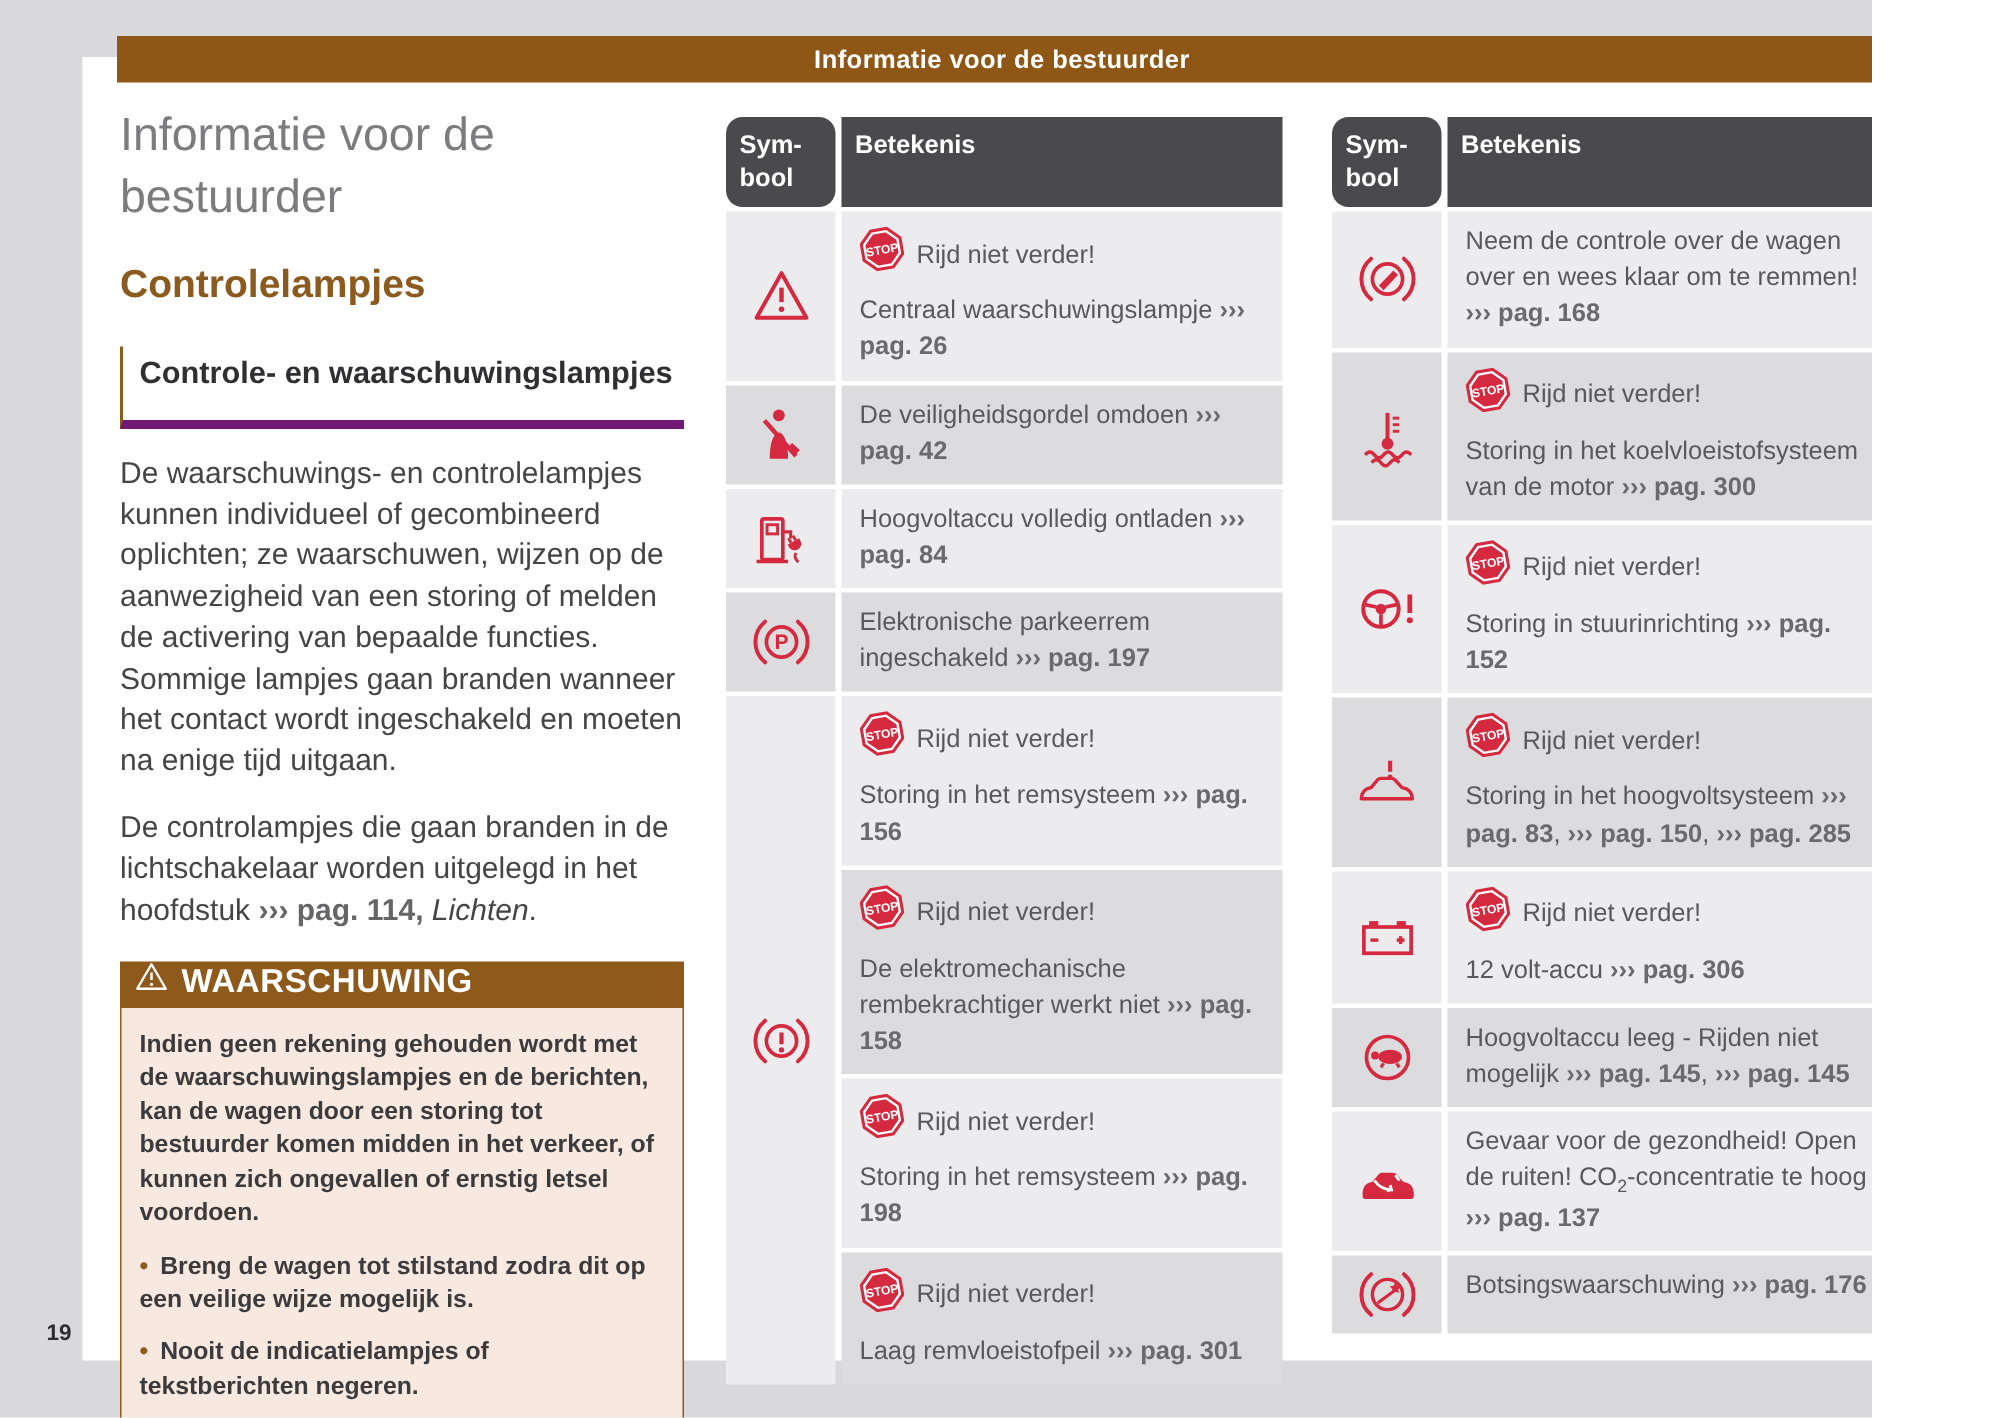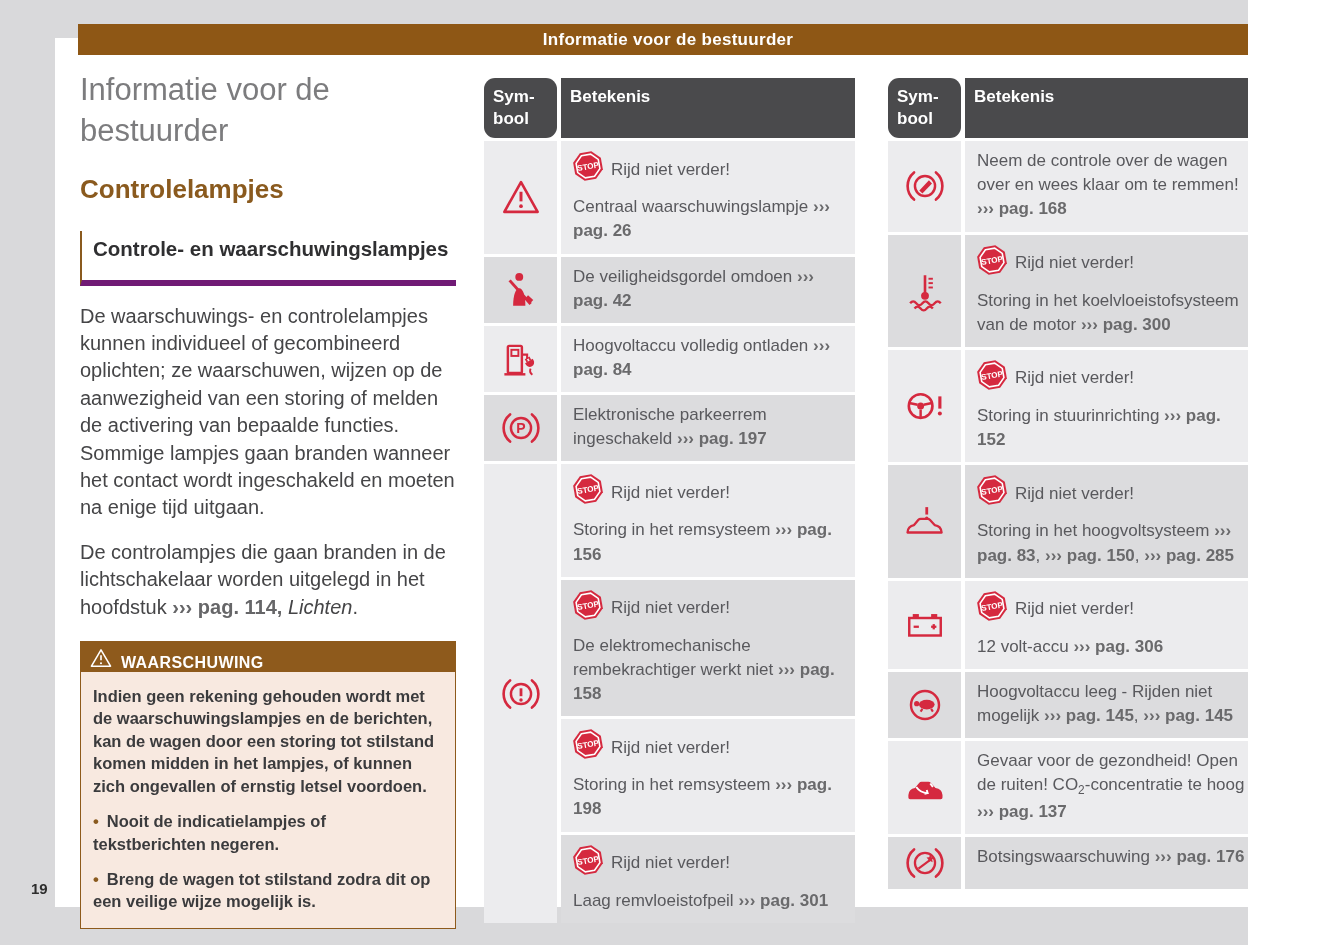--- a/index.html
+++ b/index.html
@@ -15,22 +15,22 @@
   .title{font-size:31px;color:#7c7c7e;line-height:1.32;}
   .h-brown{margin-top:22px;font-size:26px;font-weight:bold;color:#8a5a1e;}
   .sectionhead{margin-top:26px;border-left:2px solid #8a5a1e;border-bottom:6px solid #701a75;
                padding:2px 0 14px 11px;font-size:20.5px;font-weight:bold;color:#2f2f31;line-height:1.6;}
   .bodytext{margin-top:17px;font-size:20px;color:#454547;line-height:1.37;}
   .ref{font-weight:bold;color:#666668;}
   .it{font-style:italic;}
 
   
   .warnbox{margin-top:20px;}
-  .warnhead{background:#8e5a1c;color:#fff;height:31px;display:flex;align-items:flex-end;gap:9px;
-            padding-left:10px;font-weight:bold;font-size:16px;letter-spacing:.4px;}
+  .warnhead{background:#8e5a1c;color:#fff;height:31px;display:flex;align-items:flex-start;gap:9px;
+            padding-left:10px;font-weight:bold;font-size:22px;letter-spacing:.4px;}
   .warnbody{background:#f8e9e0;border:1px solid #8e5a1c;border-top:none;padding:13px 12px 15px 12px;
             font-size:16.5px;font-weight:bold;color:#3b3b3d;line-height:1.36;}
   .warnbody p{margin:0 0 13px 0;}
   .warnbody p:last-child{margin-bottom:0;}
   .bullet{color:#8a5a1e;margin-right:8px;}
 
   
   .symtable{position:absolute;top:78px;}
   .symtable .thead{display:flex;gap:4px;margin-bottom:3px;}
   .symtable .th{background:#4a4a4c;color:#fff;font-weight:bold;font-size:17px;line-height:1.3;
@@ -78,24 +78,24 @@
         <span>
           <svg width="22" height="20" viewBox="0 0 48 44">
               <path d="M24 4 L45 40 H3 Z" fill="none" stroke="#ffffff" stroke-width="3.4" stroke-linejoin="round"></path>
               <line x1="24" y1="16" x2="24" y2="27" stroke="#ffffff" stroke-width="3.6"></line>
               <circle cx="24" cy="33.5" r="2.3" fill="#ffffff"></circle>
             </svg>
         </span>
         <span>WAARSCHUWING</span>
       </div>
       <div class="warnbody">
-        <p>Indien geen rekening gehouden wordt met de waarschuwingslampjes en de berichten, kan de wagen door een storing tot stilstand komen midden in het lampjes, of kunnen zich ongevallen of ernstig letsel voordoen.</p>
+        <p>Indien geen rekening gehouden wordt met de waarschuwingslampjes en de berichten, kan de wagen door een storing tot bestuurder komen midden in het verkeer, of kunnen zich ongevallen of ernstig letsel voordoen.</p>
         <div id="warn-bullets">
+            <p><span class="bullet">•</span>Breng de wagen tot stilstand zodra dit op een veilige wijze mogelijk is.</p>
             <p><span class="bullet">•</span>Nooit de indicatielampjes of tekstberichten negeren.</p>
-            <p><span class="bullet">•</span>Breng de wagen tot stilstand zodra dit op een veilige wijze mogelijk is.</p>
           </div>
       </div>
     </div>
   </div>
 
   <div id="table1" class="symtable" style="left:484px;width:371px;">
       <div class="thead">
         <div class="th c1">Sym-
 bool</div>
         <div class="th c2">Betekenis</div>

